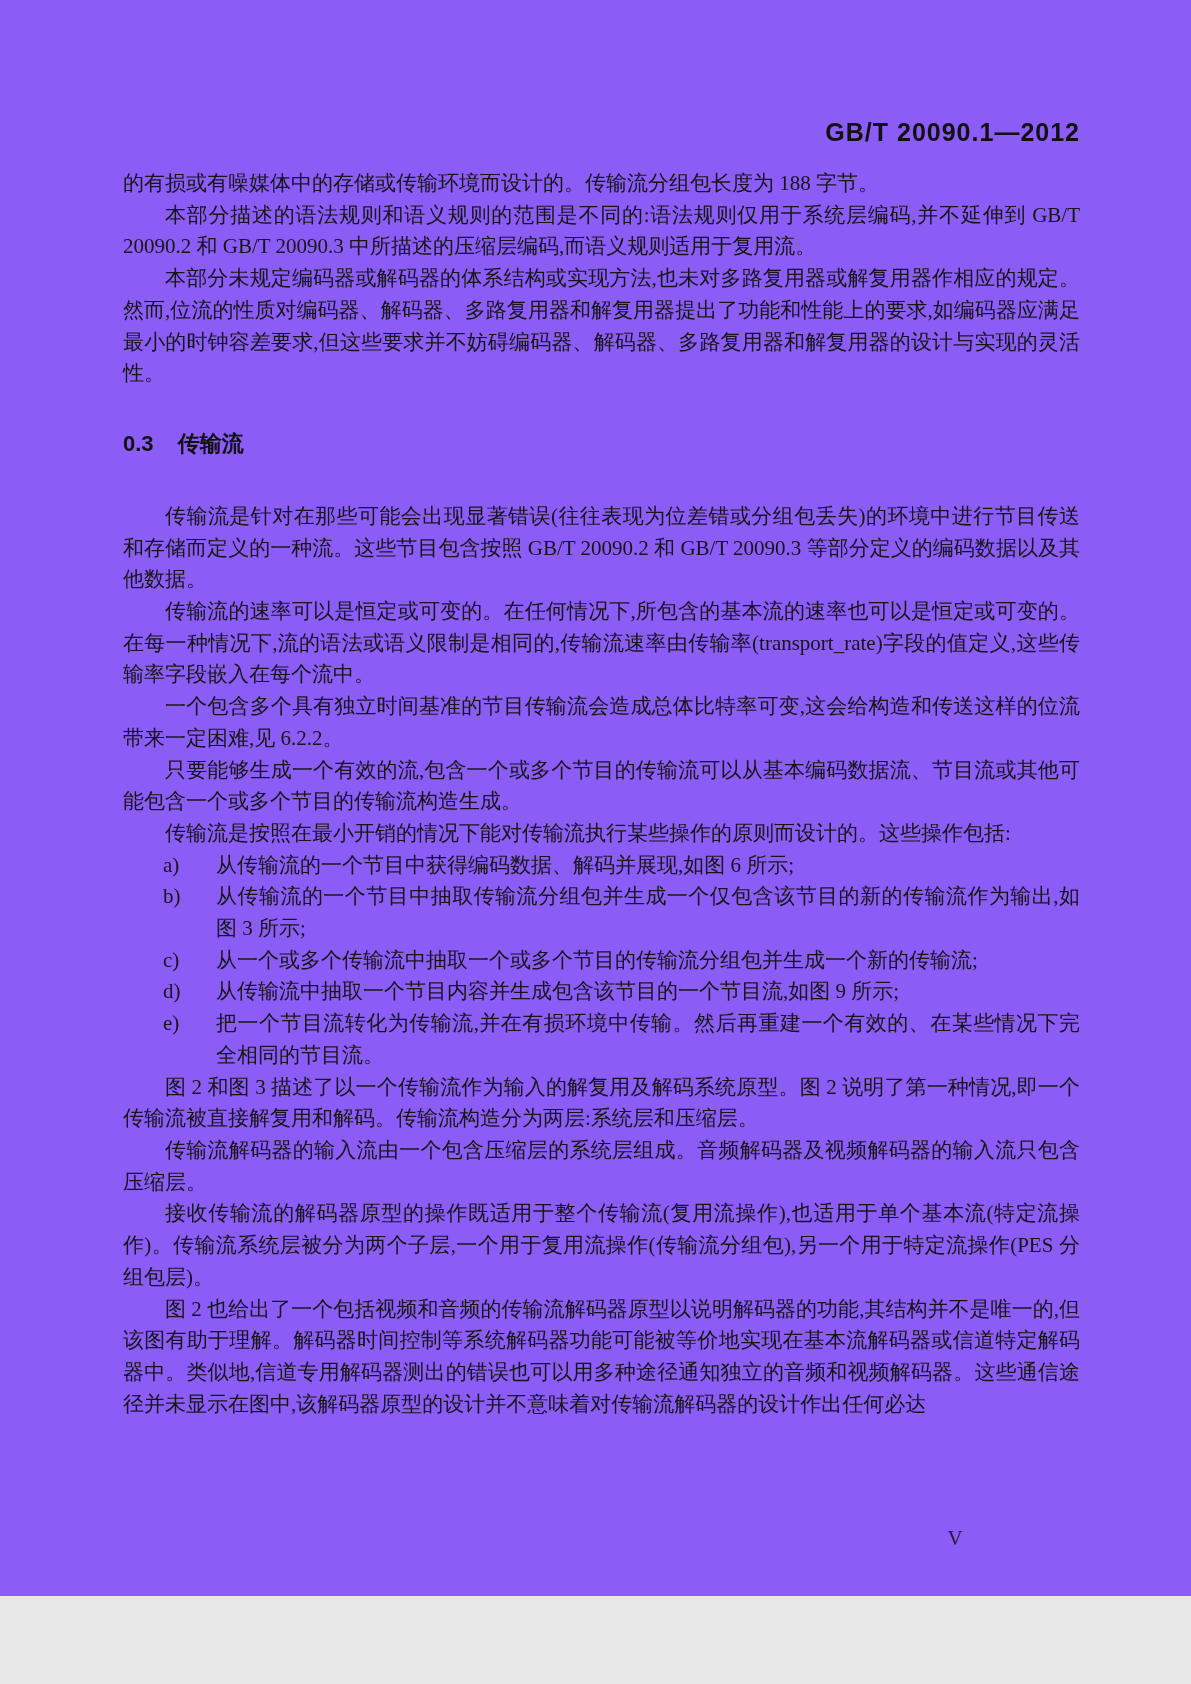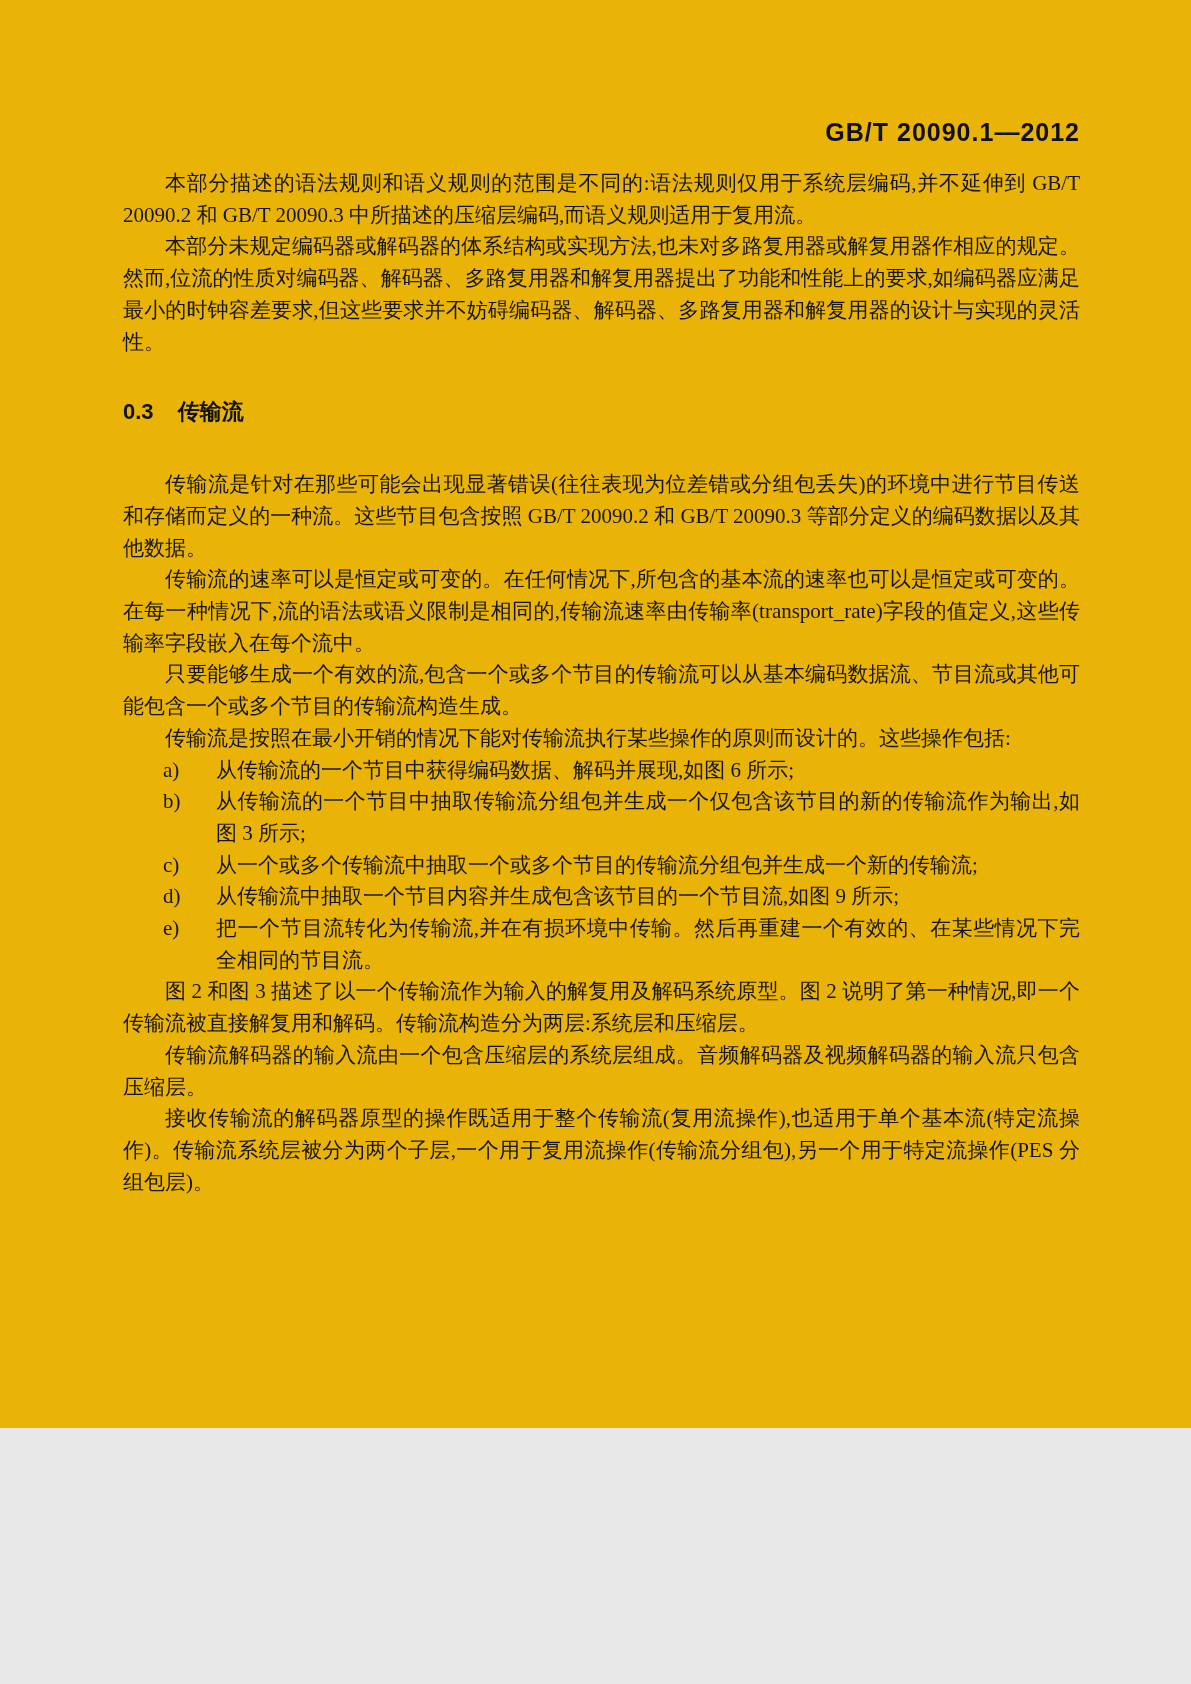--- a/index.html
+++ b/index.html
@@ -1,22 +1,22 @@
 <!DOCTYPE html>
 <html lang="zh"><head>
 <meta charset="utf-8">
 <style>
   * { box-sizing: border-box; }
   html, body { margin: 0; padding: 0; background: #e8e8e8; }
   .page {
     position: relative;
     width: 1191px;
-    height: 1428px;
+    height: 1596px;
     margin: 0 auto;
-    background: #eab308;
+    background: #8b5cf6;
     color: #161616;
     font-family: "Liberation Serif", "DejaVu Serif", serif;
     overflow: hidden;
   }
   .doc-header {
     position: absolute;
     top: 118px;
     left: 123px;
     width: 957px;
     text-align: right;
@@ -74,29 +74,31 @@
 </style>
 </head>
 <body>
 
 <div class="page">
 
   <div class="doc-header">GB/T 20090.1—2012</div>
 
   <div class="content">
 
+    <p class="no-indent">的有损或有噪媒体中的存储或传输环境而设计的。传输流分组包长度为 188 字节。</p>
     <p>本部分描述的语法规则和语义规则的范围是不同的:语法规则仅用于系统层编码,并不延伸到 GB/T 20090.2 和 GB/T 20090.3 中所描述的压缩层编码,而语义规则适用于复用流。</p>
     <p>本部分未规定编码器或解码器的体系结构或实现方法,也未对多路复用器或解复用器作相应的规定。然而,位流的性质对编码器、解码器、多路复用器和解复用器提出了功能和性能上的要求,如编码器应满足最小的时钟容差要求,但这些要求并不妨碍编码器、解码器、多路复用器和解复用器的设计与实现的灵活性。</p>
 
     <div class="section-heading">
       <span class="sec-num">0.3</span><span>传输流</span>
     </div>
 
     <p>传输流是针对在那些可能会出现显著错误(往往表现为位差错或分组包丢失)的环境中进行节目传送和存储而定义的一种流。这些节目包含按照 GB/T 20090.2 和 GB/T 20090.3 等部分定义的编码数据以及其他数据。</p>
     <p>传输流的速率可以是恒定或可变的。在任何情况下,所包含的基本流的速率也可以是恒定或可变的。在每一种情况下,流的语法或语义限制是相同的,传输流速率由传输率(transport_rate)字段的值定义,这些传输率字段嵌入在每个流中。</p>
+    <p>一个包含多个具有独立时间基准的节目传输流会造成总体比特率可变,这会给构造和传送这样的位流带来一定困难,见 6.2.2。</p>
     <p>只要能够生成一个有效的流,包含一个或多个节目的传输流可以从基本编码数据流、节目流或其他可能包含一个或多个节目的传输流构造生成。</p>
     <p>传输流是按照在最小开销的情况下能对传输流执行某些操作的原则而设计的。这些操作包括:</p>
 
     <div class="list-item">
       <span class="list-letter">a)</span>
       <span class="list-text">从传输流的一个节目中获得编码数据、解码并展现,如图 6 所示;</span>
     </div>
     <div class="list-item">
       <span class="list-letter">b)</span>
       <span class="list-text">从传输流的一个节目中抽取传输流分组包并生成一个仅包含该节目的新的传输流作为输出,如图 3 所示;</span>
@@ -110,18 +112,19 @@
       <span class="list-text">从传输流中抽取一个节目内容并生成包含该节目的一个节目流,如图 9 所示;</span>
     </div>
     <div class="list-item">
       <span class="list-letter">e)</span>
       <span class="list-text">把一个节目流转化为传输流,并在有损环境中传输。然后再重建一个有效的、在某些情况下完全相同的节目流。</span>
     </div>
 
     <p>图 2 和图 3 描述了以一个传输流作为输入的解复用及解码系统原型。图 2 说明了第一种情况,即一个传输流被直接解复用和解码。传输流构造分为两层:系统层和压缩层。</p>
     <p>传输流解码器的输入流由一个包含压缩层的系统层组成。音频解码器及视频解码器的输入流只包含压缩层。</p>
     <p>接收传输流的解码器原型的操作既适用于整个传输流(复用流操作),也适用于单个基本流(特定流操作)。传输流系统层被分为两个子层,一个用于复用流操作(传输流分组包),另一个用于特定流操作(PES 分组包层)。</p>
+    <p>图 2 也给出了一个包括视频和音频的传输流解码器原型以说明解码器的功能,其结构并不是唯一的,但该图有助于理解。解码器时间控制等系统解码器功能可能被等价地实现在基本流解码器或信道特定解码器中。类似地,信道专用解码器测出的错误也可以用多种途径通知独立的音频和视频解码器。这些通信途径并未显示在图中,该解码器原型的设计并不意味着对传输流解码器的设计作出任何必达</p>
 
   </div>
 
   <div class="page-number">V</div>
 
 </div>
 
 </body></html>

